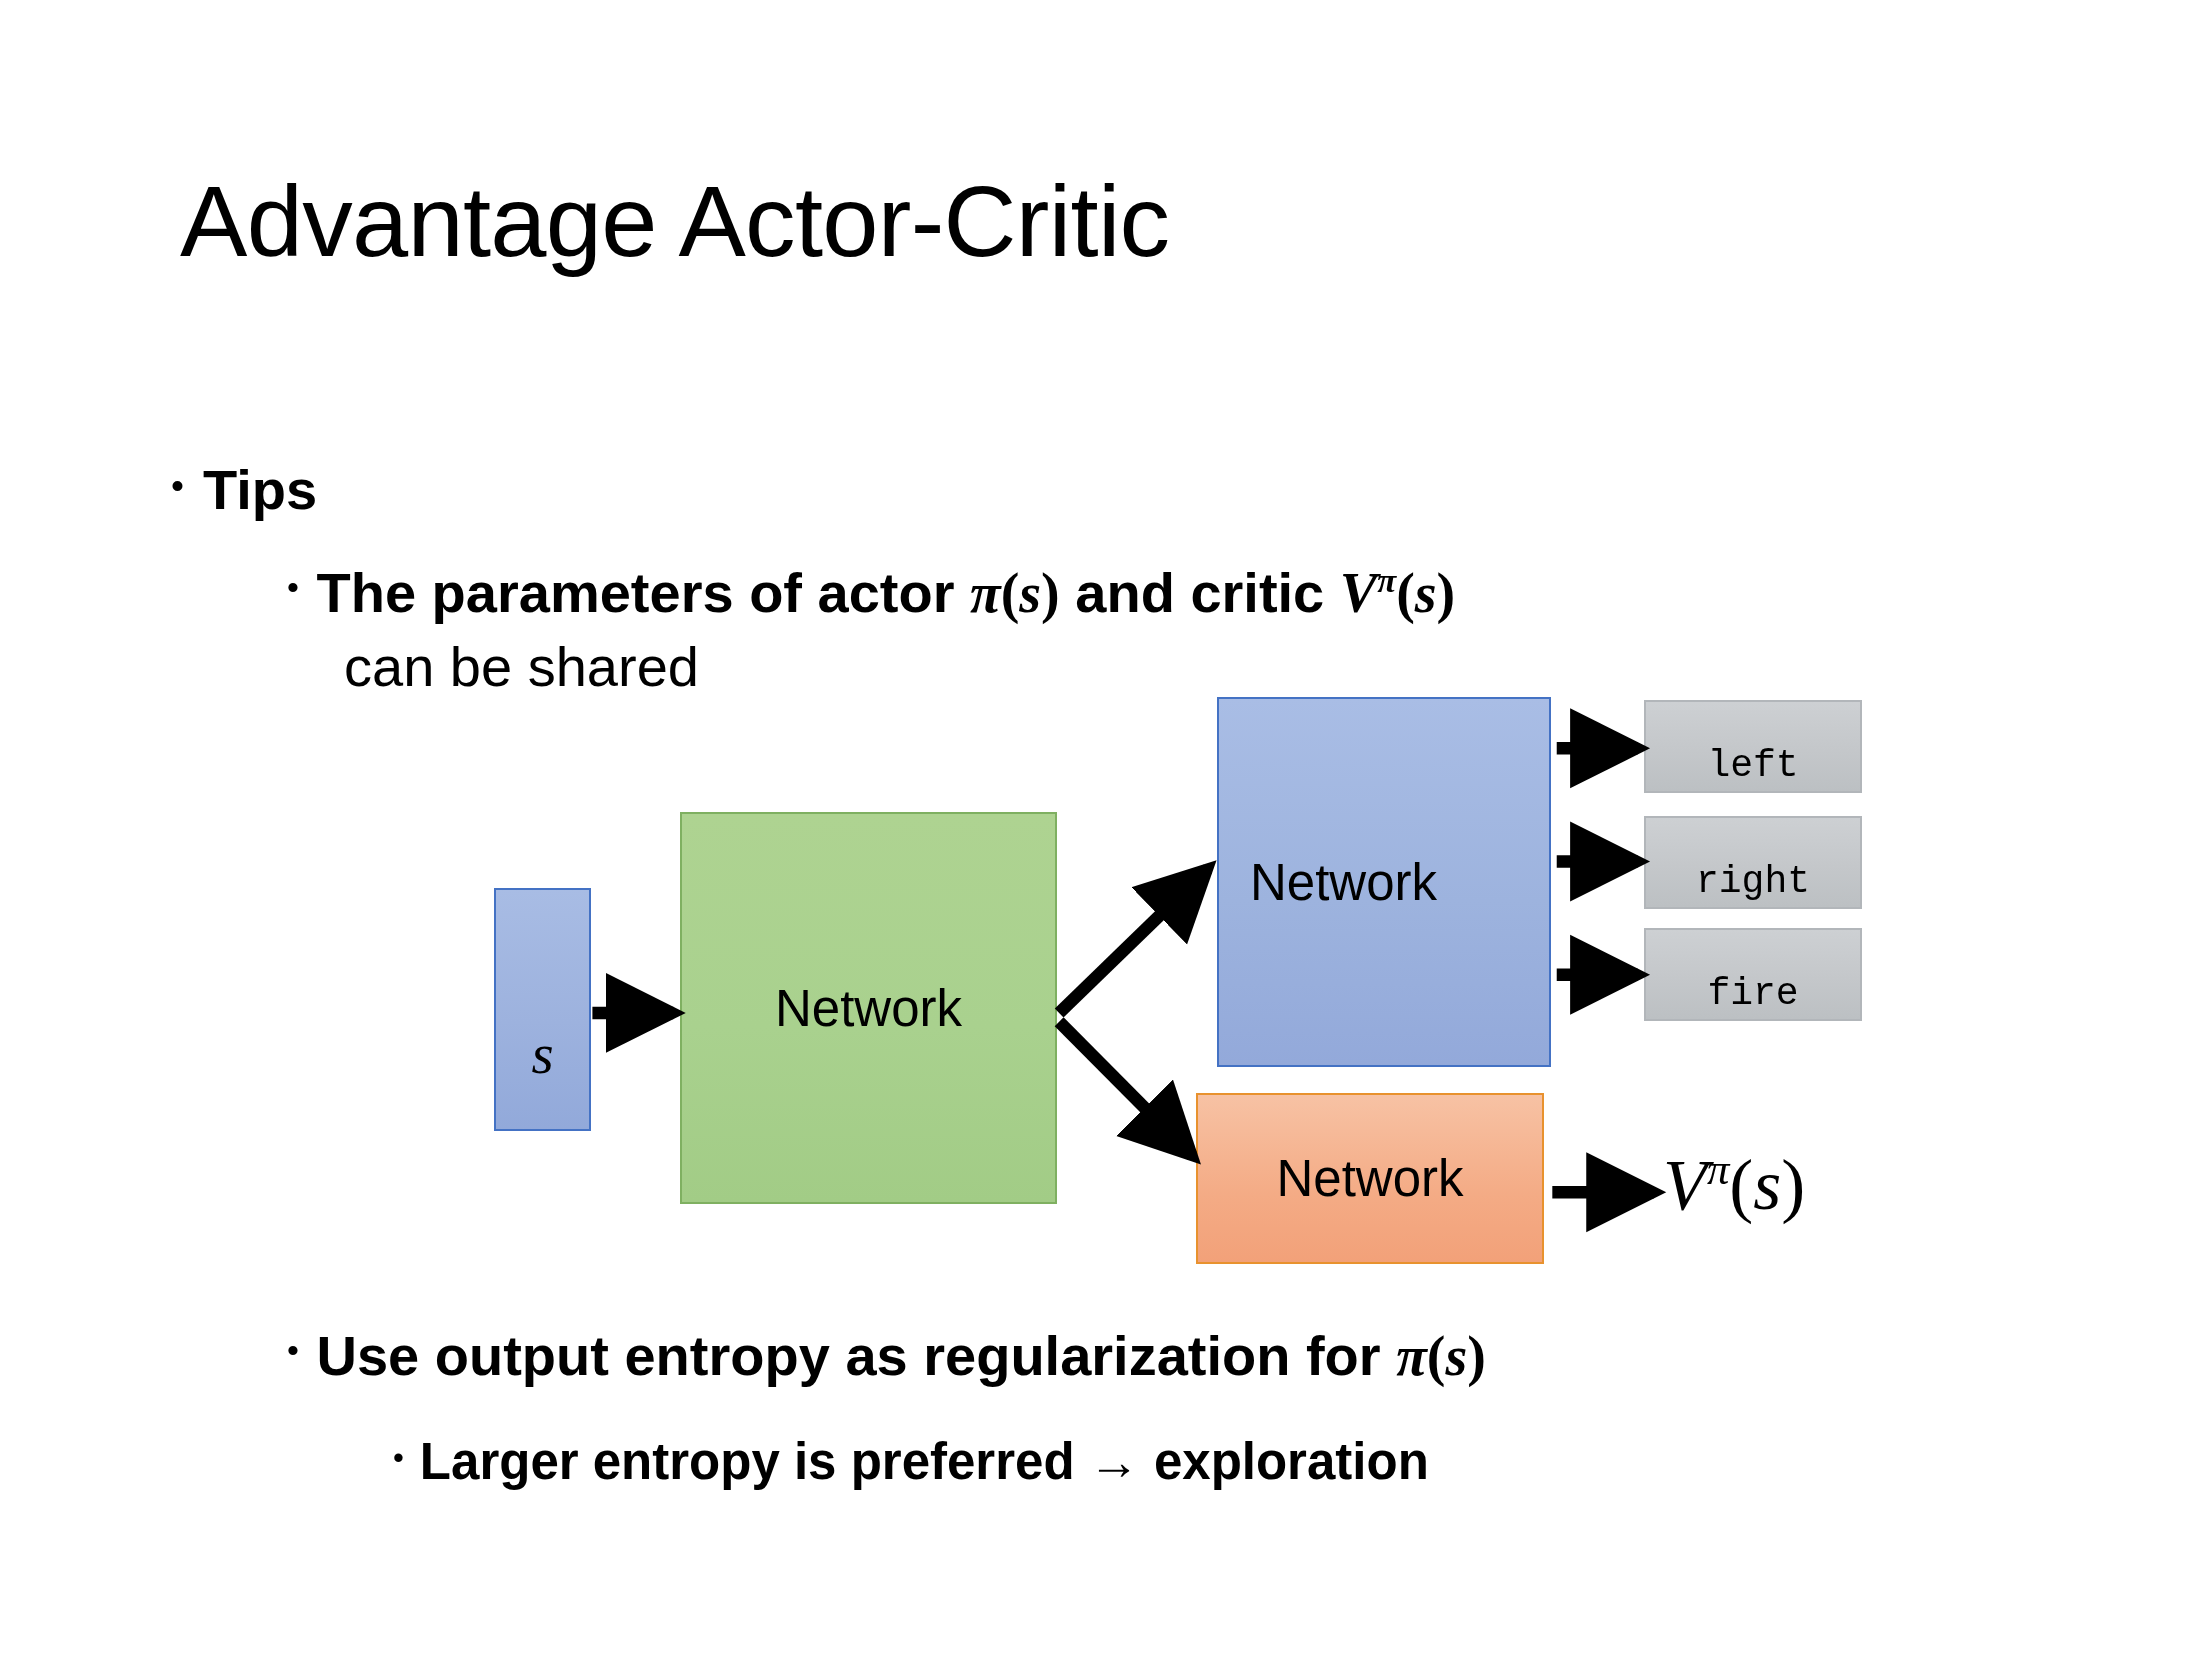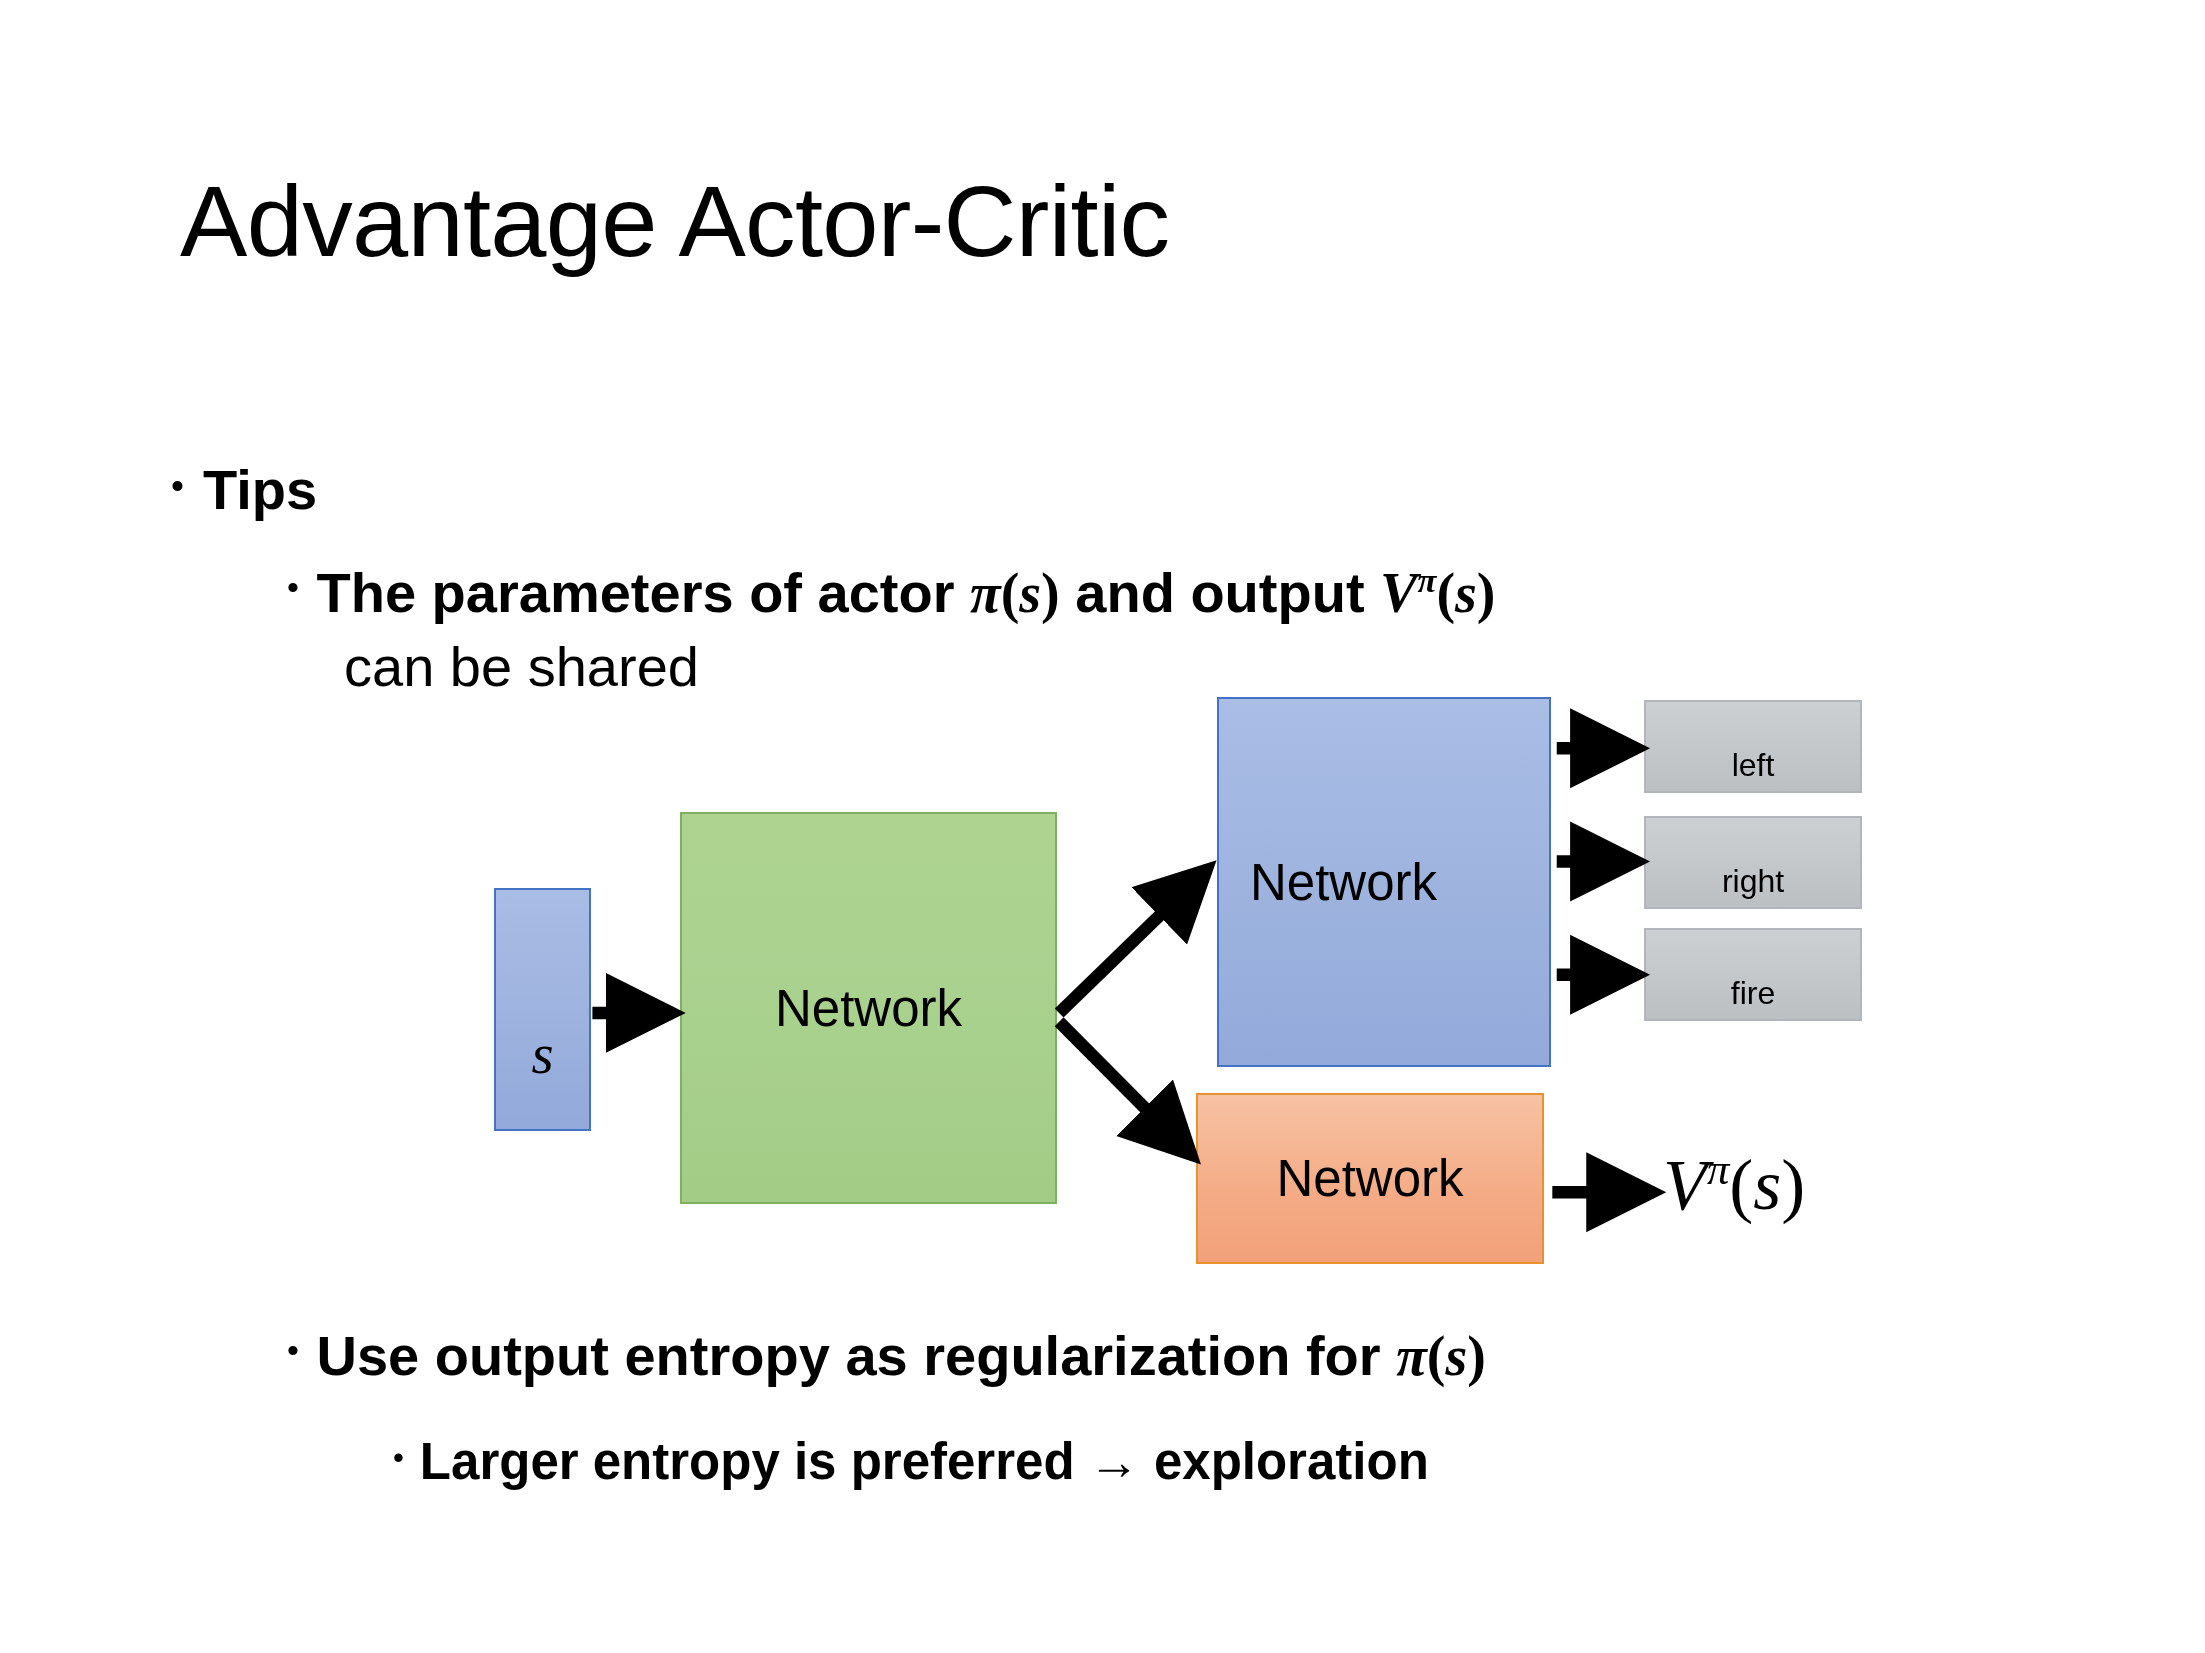--- a/index.html
+++ b/index.html
@@ -195,23 +195,23 @@
   }
 
   .box-action {
     width: 218px;
     height: 93px;
     background: linear-gradient(to bottom, #cdd0d3 0%, #c4c7ca 55%, #bcc0c3 100%);
     border: 2.2px solid #b2b6ba;
     left: 1644px;
   }
   .box-action .action-label {
-    font-family: Liberation Sans, sans-serif;
+    font-family: Liberation Mono, monospace;
     font-style: normal;
-    font-size: 32px;
+    font-size: 38px;
     color: #000000;
     margin-top: 37px;
   }
   .action-left  { top: 700px; }
   .action-right { top: 816px; }
   .action-fire  { top: 928px; }
 
   
   .vpi-out {
     position: absolute;
@@ -238,21 +238,21 @@
   <div class="slide-title">Advantage Actor-Critic</div>
 
   <div class="bullet-row lvl1">
     <span class="bullet-dot">•</span>
     <span class="bullet-text">Tips</span>
   </div>
 
   <div class="bullet-row lvl2">
     <span class="bullet-dot">•</span>
     <span class="bullet-text">
-      <span>The parameters of actor </span><span class="math">π</span><span class="paren">(</span><span class="math">s</span><span class="paren">)</span><span>  and output </span><span class="math">V</span><span class="sup">π</span><span class="paren">(</span><span class="math">s</span><span class="paren">)</span>
+      <span>The parameters of actor </span><span class="math">π</span><span class="paren">(</span><span class="math">s</span><span class="paren">)</span><span>  and critic </span><span class="math">V</span><span class="sup">π</span><span class="paren">(</span><span class="math">s</span><span class="paren">)</span>
     </span>
   </div>
   <div class="lvl2-line2">can be shared</div>
 
   <div class="box box-input-s">
     <span class="box-label s-glyph">s</span>
   </div>
 
   <div class="box box-shared">
     <span class="box-label">Network</span>

